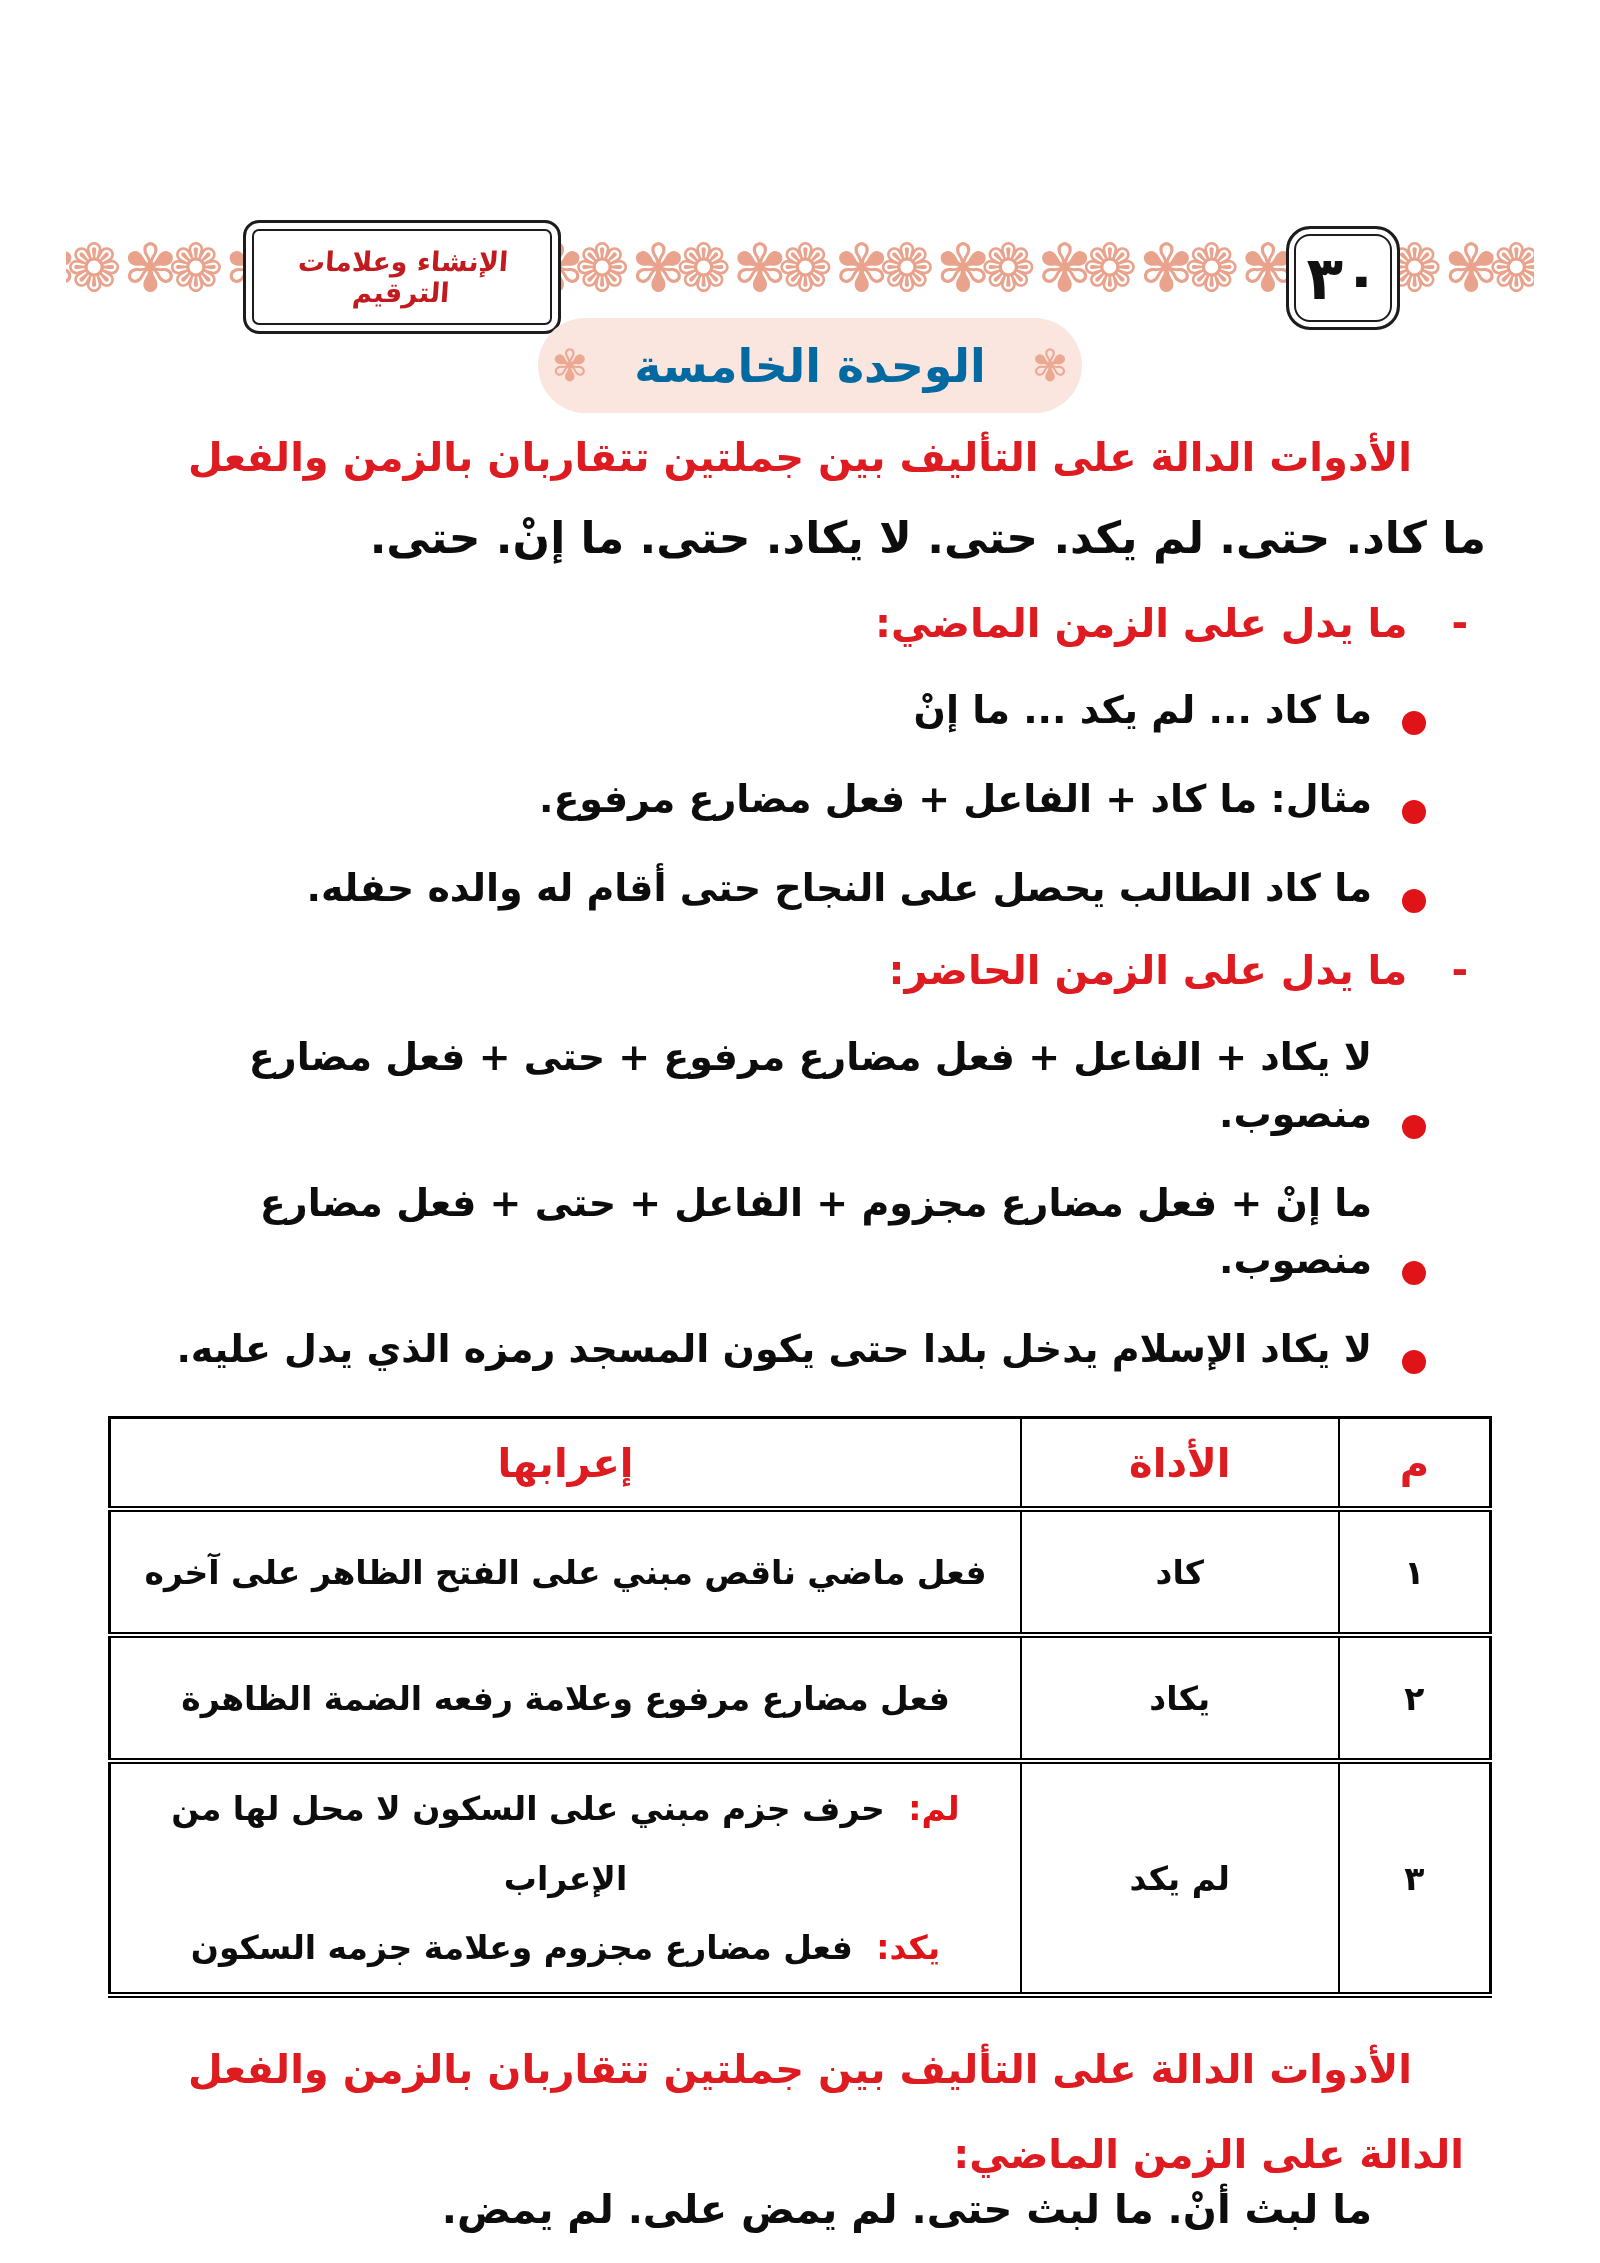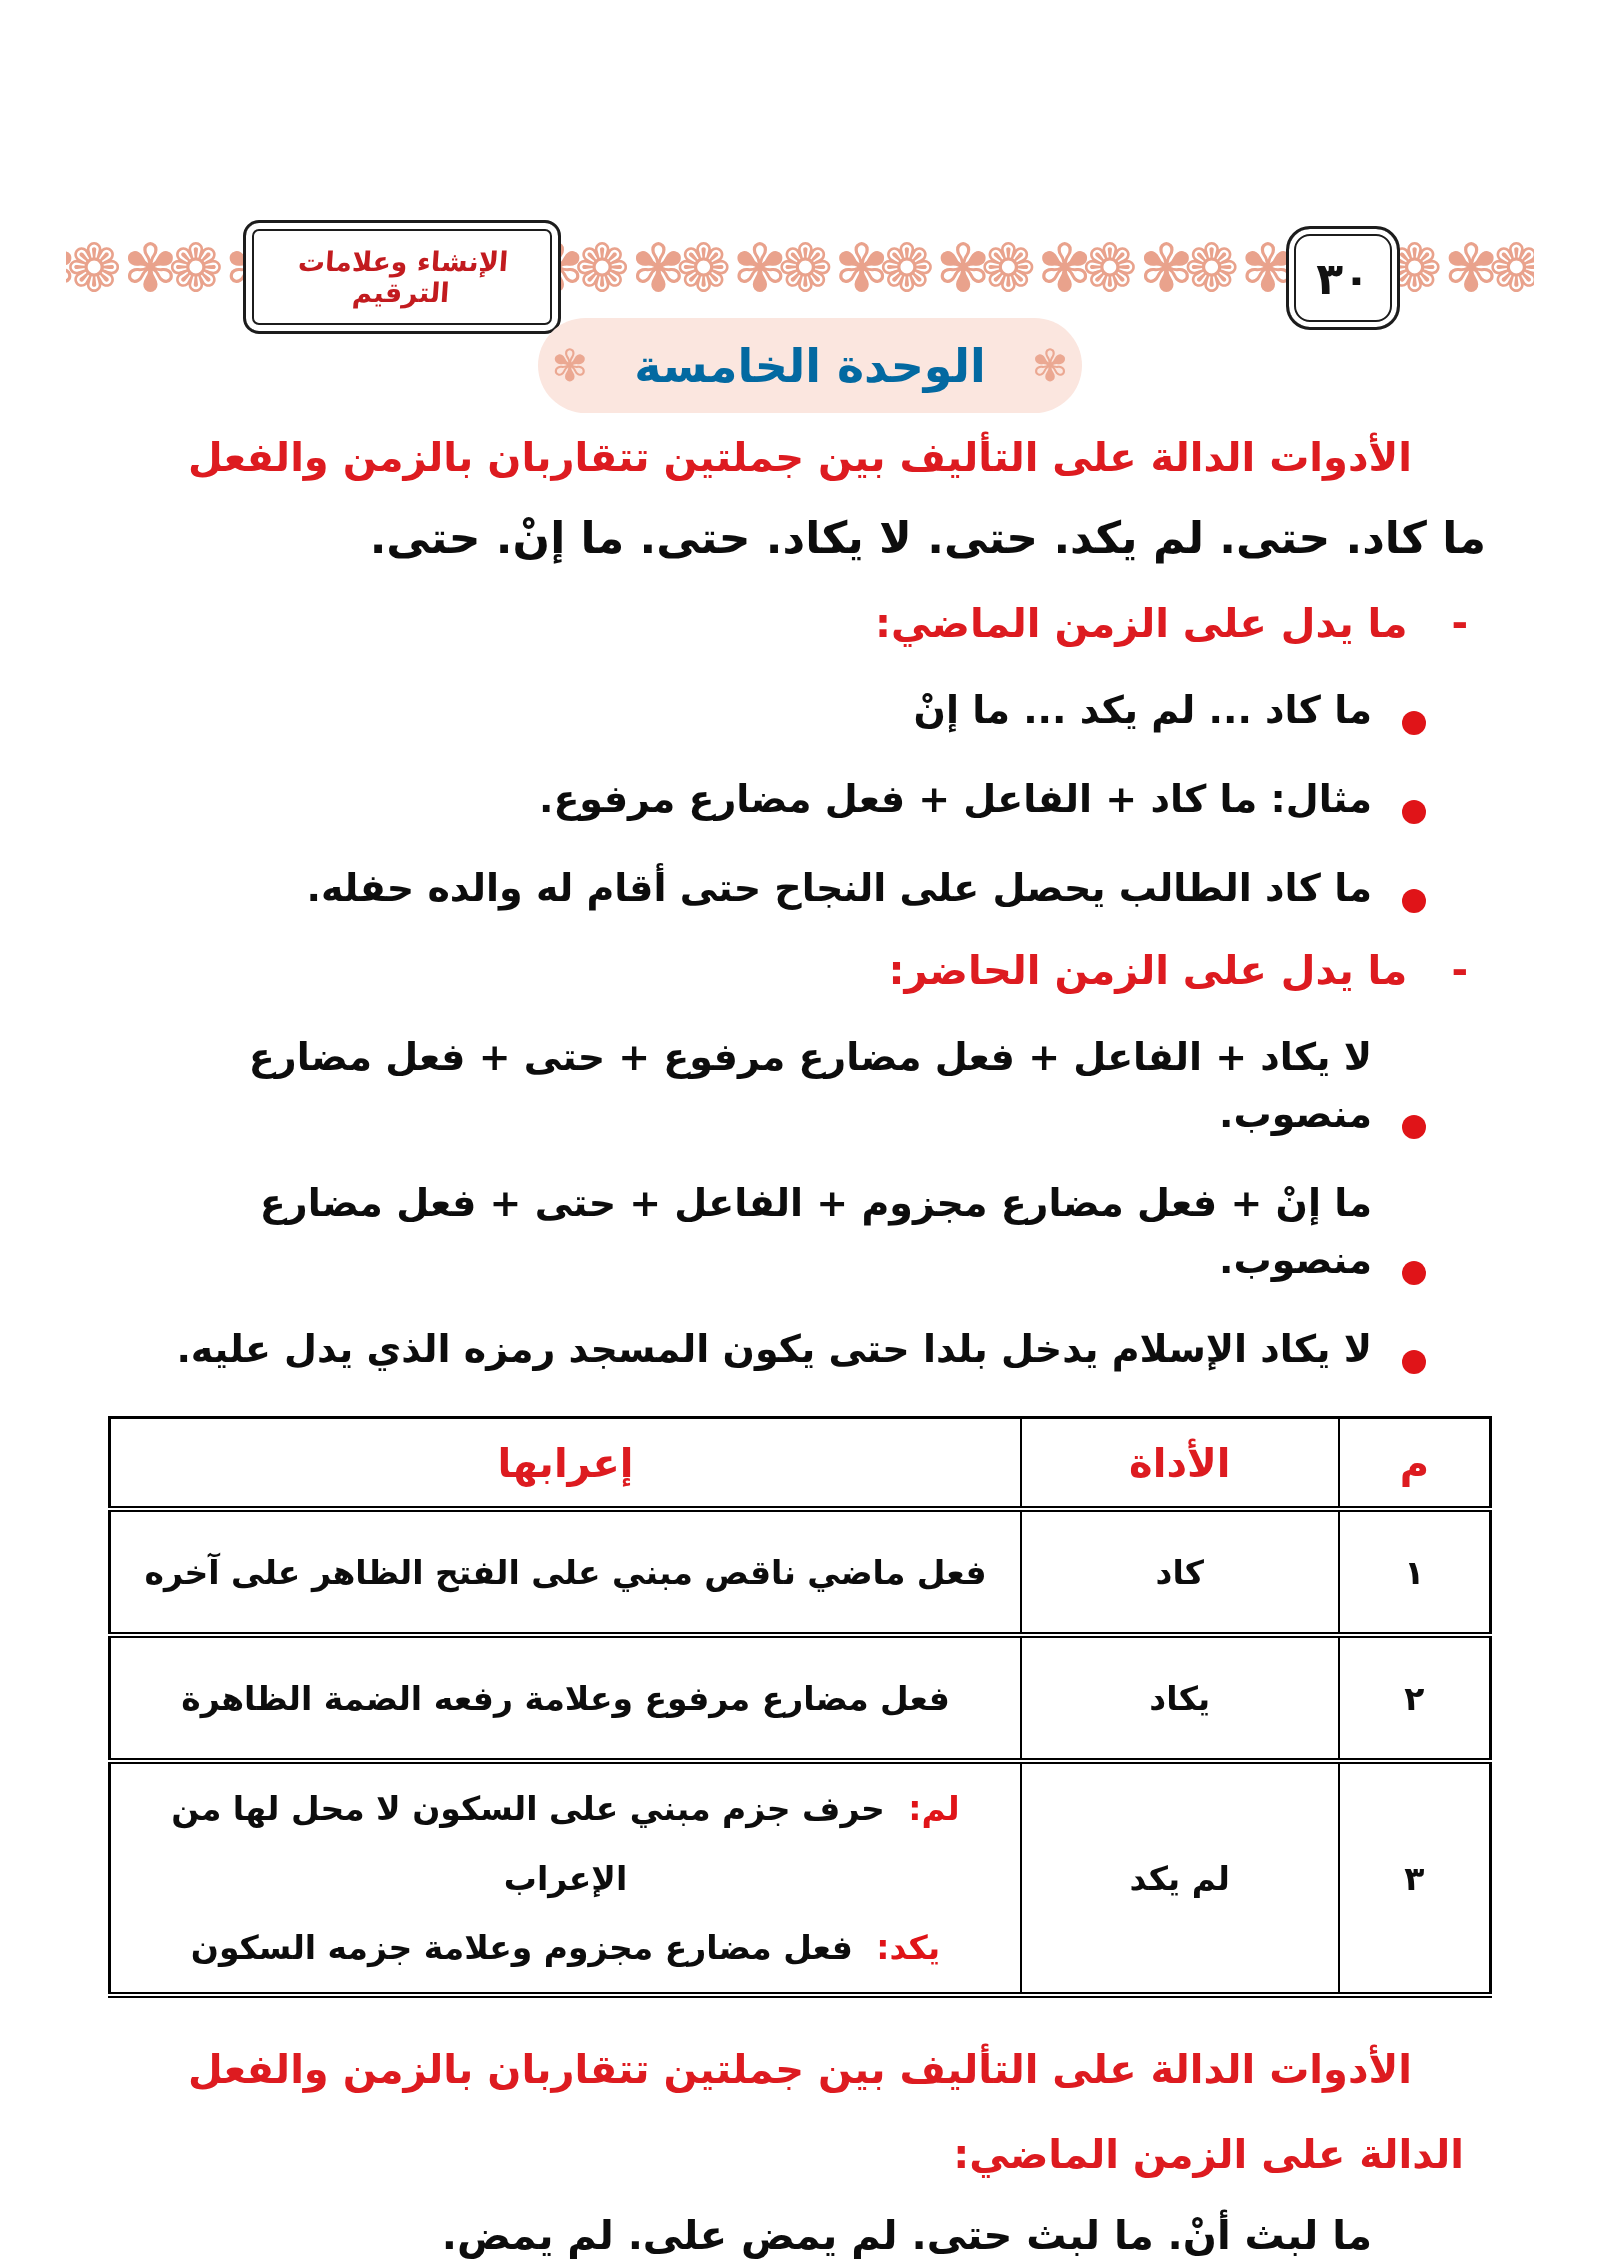--- a/index.html
+++ b/index.html
@@ -33,21 +33,21 @@
   .cartouche .callig {
     color:#c21b1f; font-size:27px; font-weight:bold; text-align:center;
     line-height:1.15; padding:0 16px; transform:skewX(-4deg);
   }
   .page-badge {
     position:absolute; top:226px; left:1286px; width:114px; height:104px;
     background:#ffffff;
     border:3px solid #1c1c1c; border-radius:24px;
     box-shadow: inset 0 0 0 5px #ffffff, inset 0 0 0 7px #1c1c1c;
     display:flex; align-items:center; justify-content:center;
-    font-size:44px; font-weight:bold; color:#111; z-index:2;
+    font-size:60px; font-weight:bold; color:#111; z-index:2;
   }
   
   .unit-pill {
     position:absolute; top:318px; left:538px; width:544px; height:95px;
     background:#fbe6df; border-radius:48px;
     display:flex; align-items:center; justify-content:center; gap:46px;
     z-index:3;
   }
   .unit-pill .title { color:#0369a1; font-size:46px; font-weight:bold; }
   .rosette { color:#eba892; font-size:44px; line-height:1; }
@@ -93,21 +93,21 @@
   .row-tall td { height:215px; }
   .irab-line { display:block; line-height:2.1; }
   .irab-label { color:#e01418; font-weight:bold; margin-left:12px; }
   
   .sub-red-right {
     color:#dd1b20; font-size:40px; font-weight:bold; text-align:right;
     margin-top:34px; padding-right:28px; line-height:1.3;
   }
   .tools-line-2 {
     font-size:40px; font-weight:bold; text-align:right;
-    margin-top:26px; padding-right:120px; line-height:1.45;
+    padding-right:120px; line-height:1.45;
   }
   .labeled-line {
     font-size:38px; font-weight:bold; text-align:right;
     margin-top:24px; line-height:1.55; color:#0d0d0d;
   }
   .mt-big { margin-top:46px; }
 </style>
 </head>
 <body>
 

